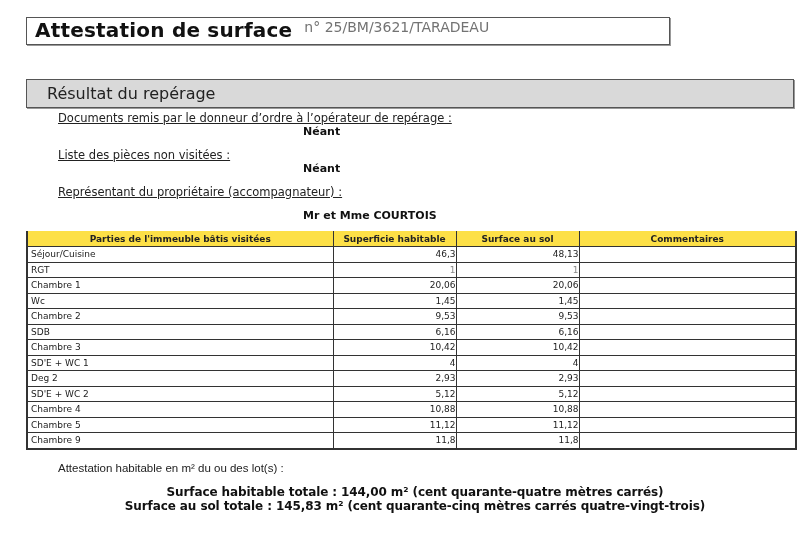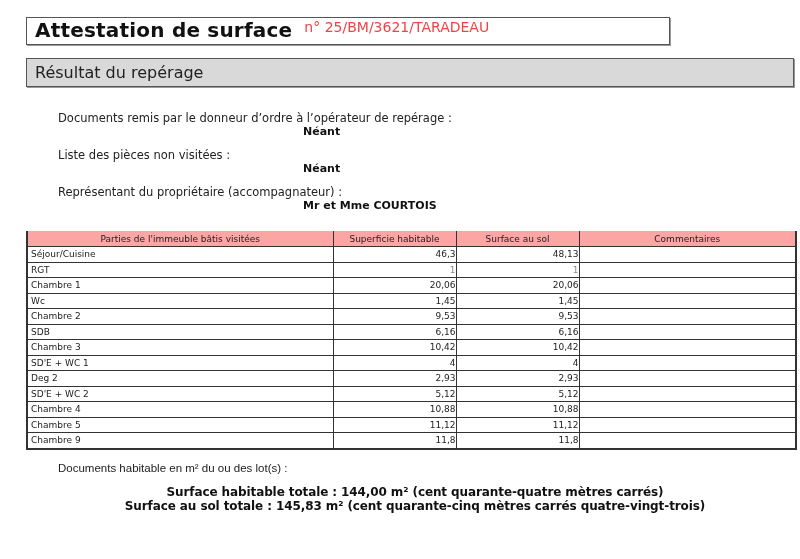--- a/index.html
+++ b/index.html
@@ -32,70 +32,71 @@
     .title-main {
       font-family: "DejaVu Sans", sans-serif;
       font-weight: bold;
       font-size: 20px;
       letter-spacing: 0.2px;
       color: #111;
     }
     .title-sub {
       font-size: 14px;
       margin-left: 12px;
-      color: #ef4444;
+      color: #737373;
       position: relative;
       top: 1px;
     }
     .section-box {
       position: absolute;
       left: 26px;
-      top: 58px;
+      top: 79px;
       width: 768px;
       height: 29px;
       border: 1.5px solid #555;
       box-shadow: 1px 1px 0 #999;
       background: #d9d9d9;
       box-sizing: border-box;
       display: flex;
       align-items: center;
-      padding-left: 8px;
+      padding-left: 20px;
     }
     .section-title {
       font-size: 16px;
       color: #222;
     }
     .info-label {
       position: absolute;
       left: 58px;
       font-size: 11.5px;
       color: #222;
+      text-decoration: underline;
     }
     .info-value {
       position: absolute;
       left: 303px;
       font-size: 11px;
       font-weight: bold;
       color: #111;
     }
     table.rooms {
       position: absolute;
       left: 26px;
       top: 231px;
       width: 769px;
       border-collapse: collapse;
       font-size: 9px;
       font-family: "DejaVu Sans", sans-serif;
       color: #222;
       table-layout: fixed;
     }
     table.rooms th {
-      font-weight: normal;
+      font-weight: bold;
       font-size: 9px;
-      background: #fca5a5;
+      background: #fde047;
       height: 15px;
       border-left: 1px solid #333;
       border-right: 1px solid #333;
       border-bottom: 1.5px solid #333;
       border-top: none;
       padding: 0;
       text-align: center;
     }
     table.rooms td {
       height: 14.5px;
@@ -148,21 +149,21 @@
   <span class="section-title">Résultat du repérage</span>
 </div>
 
 <div class="info-label" style="top:111px;">Documents remis par le donneur d’ordre à l’opérateur de repérage :</div>
 <div class="info-value" style="top:125px;">Néant</div>
 
 <div class="info-label" style="top:148px;">Liste des pièces non visitées :</div>
 <div class="info-value" style="top:162px;">Néant</div>
 
 <div class="info-label" style="top:185px;">Représentant du propriétaire (accompagnateur) :</div>
-<div class="info-value" style="top:199px;text-align:center;">Mr et Mme COURTOIS</div>
+<div class="info-value" style="top:209px;text-align:center;">Mr et Mme COURTOIS</div>
 
 <table class="rooms">
   <colgroup>
     <col style="width:306px">
     <col style="width:123px">
     <col style="width:123px">
     <col style="width:217px">
   </colgroup>
   <thead>
     <tr>
@@ -247,15 +248,15 @@
     </tr>
     <tr>
       <td>Chambre 9</td>
       <td class="num">11,8</td>
       <td class="num">11,8</td>
       <td></td>
     </tr>
   </tbody>
 </table>
 
-<div class="summary-label">Documents habitable en m² du ou des lot(s) :</div>
+<div class="summary-label">Attestation habitable en m² du ou des lot(s) :</div>
 <div class="total-line" style="top:485px;">Surface habitable totale : 144,00 m² (cent quarante-quatre mètres carrés)</div>
 <div class="total-line" style="top:499px;">Surface au sol totale : 145,83 m² (cent quarante-cinq mètres carrés quatre-vingt-trois)</div>
 
 </body></html>

